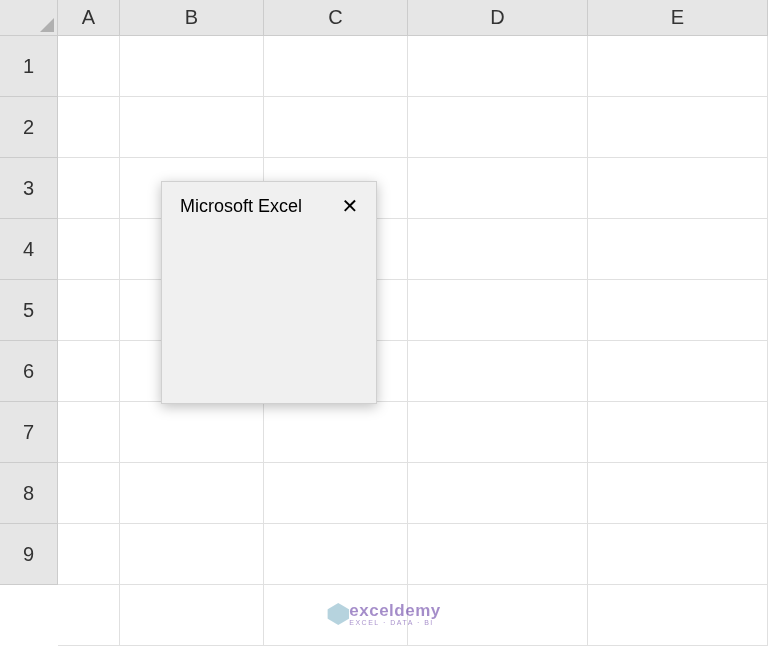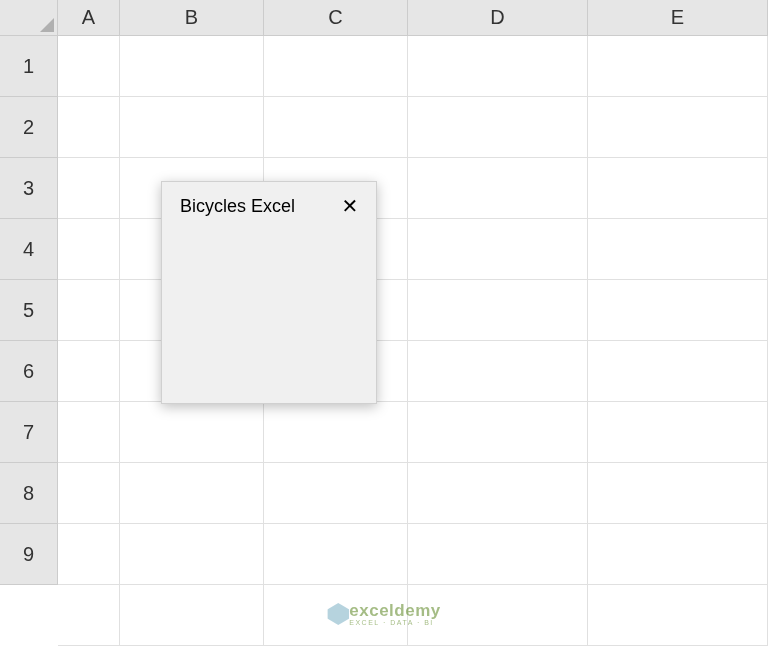--- a/index.html
+++ b/index.html
@@ -151,21 +151,21 @@
       cursor: pointer;
     }
     .watermark {
       position: absolute;
       left: 50%;
       bottom: 22px;
       transform: translateX(-50%);
       display: flex;
       align-items: center;
       opacity: 0.5;
-      color: #4d7c0f;
+      color: #4c1d95;
     }
     .watermark-icon {
       width: 22px;
       height: 22px;
       background: #6fa8bf;
       clip-path: polygon(50% 0, 100% 30%, 100% 70%, 50% 100%, 0 70%, 0 30%);
     }
     .watermark-text {
       display: flex;
       flex-direction: column;
@@ -265,21 +265,21 @@
           <div class="cell"></div>
           <div class="cell"></div>
           <div class="cell"></div>
       </div>
     </div>
   </div>
 </div>
 
 <div class="dialog">
   <div class="dialog-titlebar">
-    <span class="dialog-title">Bicycles Excel</span>
+    <span class="dialog-title">Microsoft Excel</span>
     <span class="close-btn">✕</span>
   </div>
 </div>
 
 <div class="watermark">
   <div class="watermark-icon"></div>
   <div class="watermark-text">
     <span class="watermark-main">exceldemy</span>
     <span class="watermark-sub">EXCEL · DATA · BI</span>
   </div>

